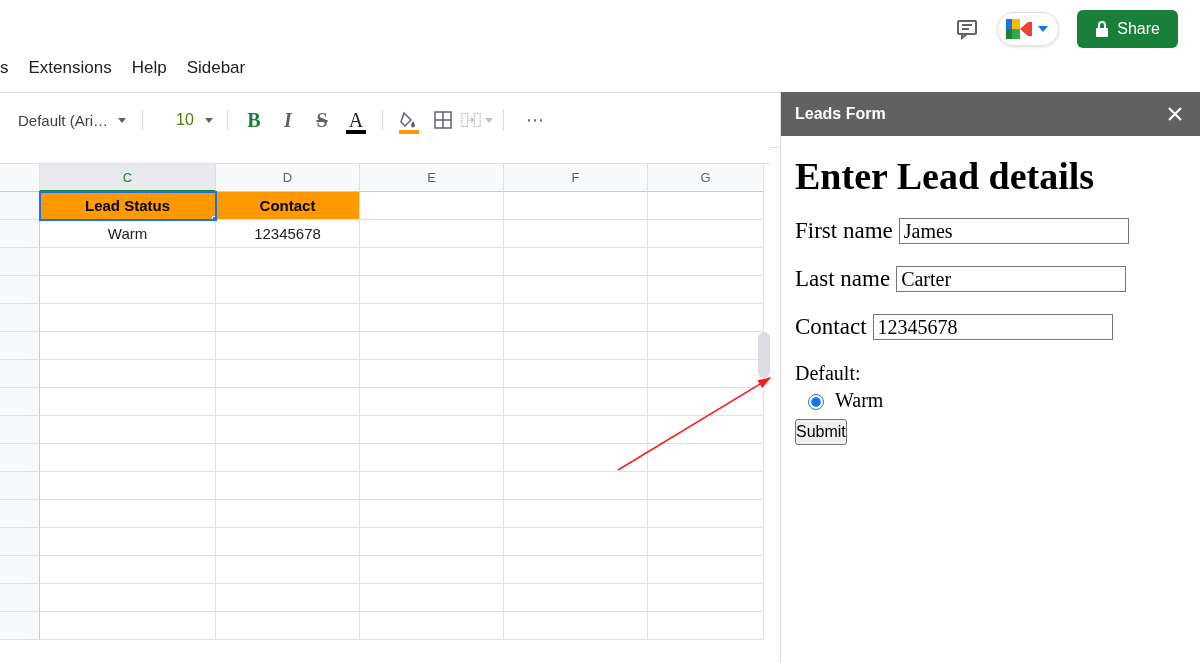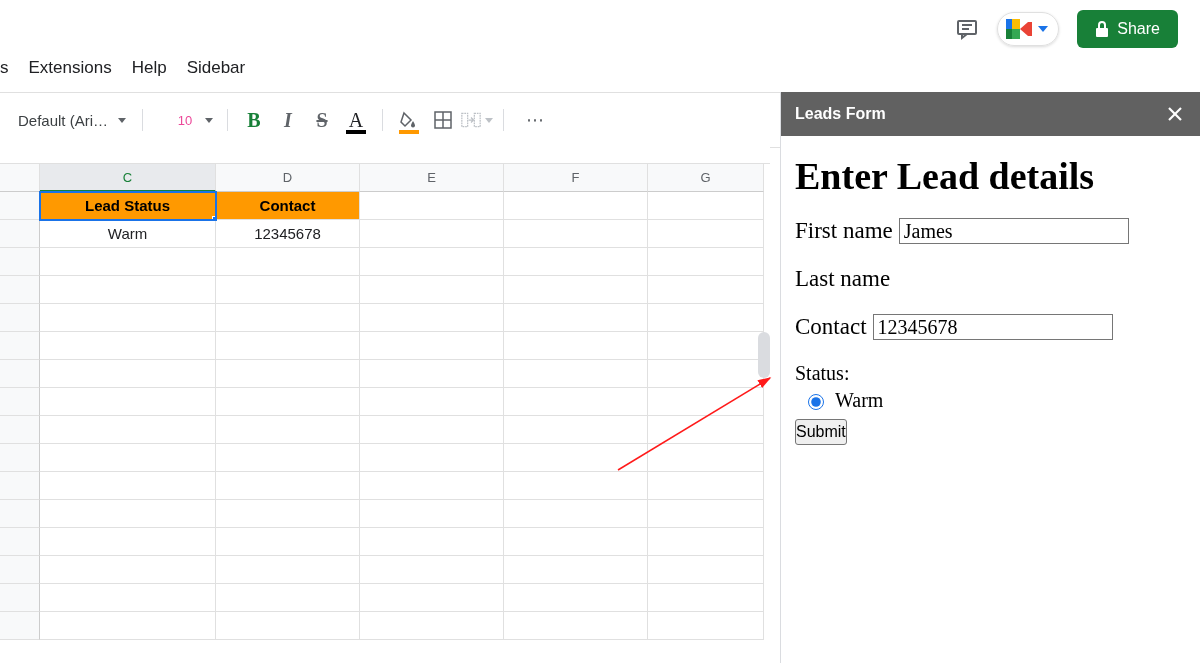--- a/index.html
+++ b/index.html
@@ -99,22 +99,22 @@
     display: flex; align-items: center;
     width: 120px;
     padding: 0 6px;
     color: #3c4043;
     font-size: 15px;
     cursor: pointer;
   }
   .tb-size {
     display: flex; align-items: center; justify-content: center;
     width: 64px; height: 28px;
-    color: #ec4899;
-    font-size: 13px;
+    color: #4d7c0f;
+    font-size: 16px;
     cursor: pointer;
     position: relative;
   }
   .tb-sep {
     width: 1px; height: 22px;
     background: #dadce0;
     margin: 0 8px;
   }
   .tb-btn {
     width: 32px; height: 32px;
@@ -577,29 +577,30 @@
   <div class="sidebar-body">
     <h1>Enter Lead details</h1>
 
     <div class="form-row">
       <label>First name</label>
       <input type="text" value="James" style="">
     </div>
 
     <div class="form-row">
       <label>Last name</label>
+      <input type="text" value="Carter" style="">
     </div>
 
     <div class="form-row">
       <label>Contact</label>
       <input type="text" style="width: 240px;" value="12345678">
     </div>
 
     <div class="status-block">
-      <div class="status-label">Status:</div>
+      <div class="status-label">Default:</div>
       <div class="radio-row">
         <input type="radio" name="status" checked="" style="">
         <span>Warm</span>
       </div>
     </div>
 
     <div class="submit-row">
       <button>Submit</button>
     </div>
   </div>

